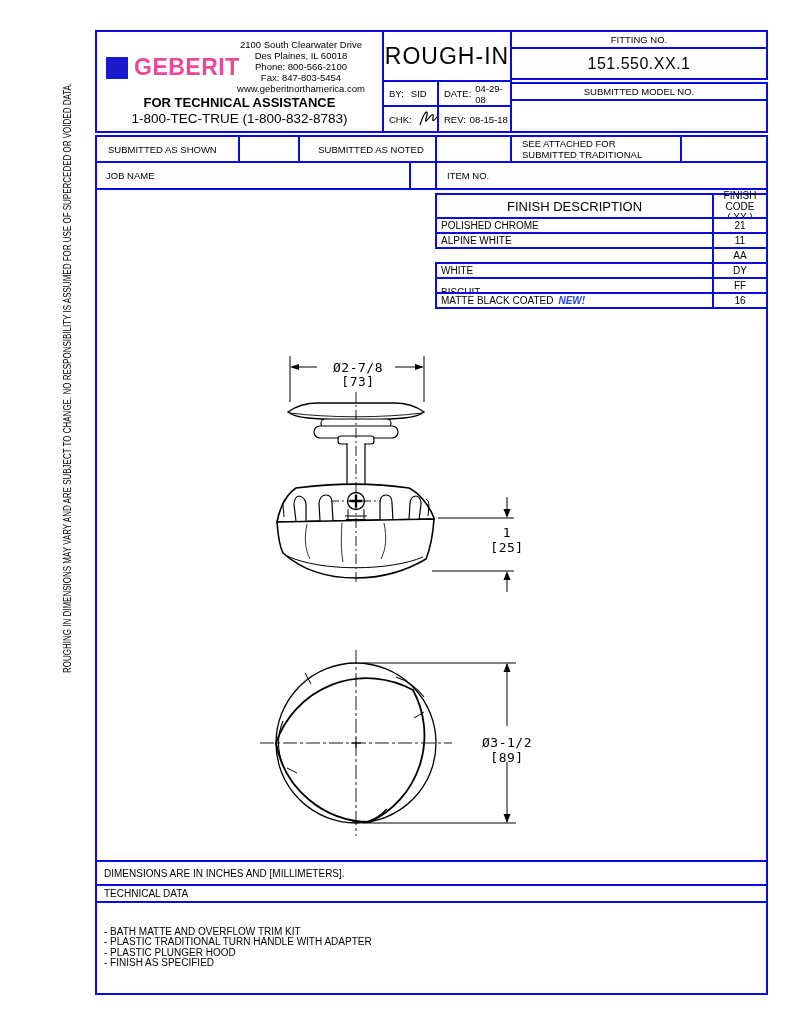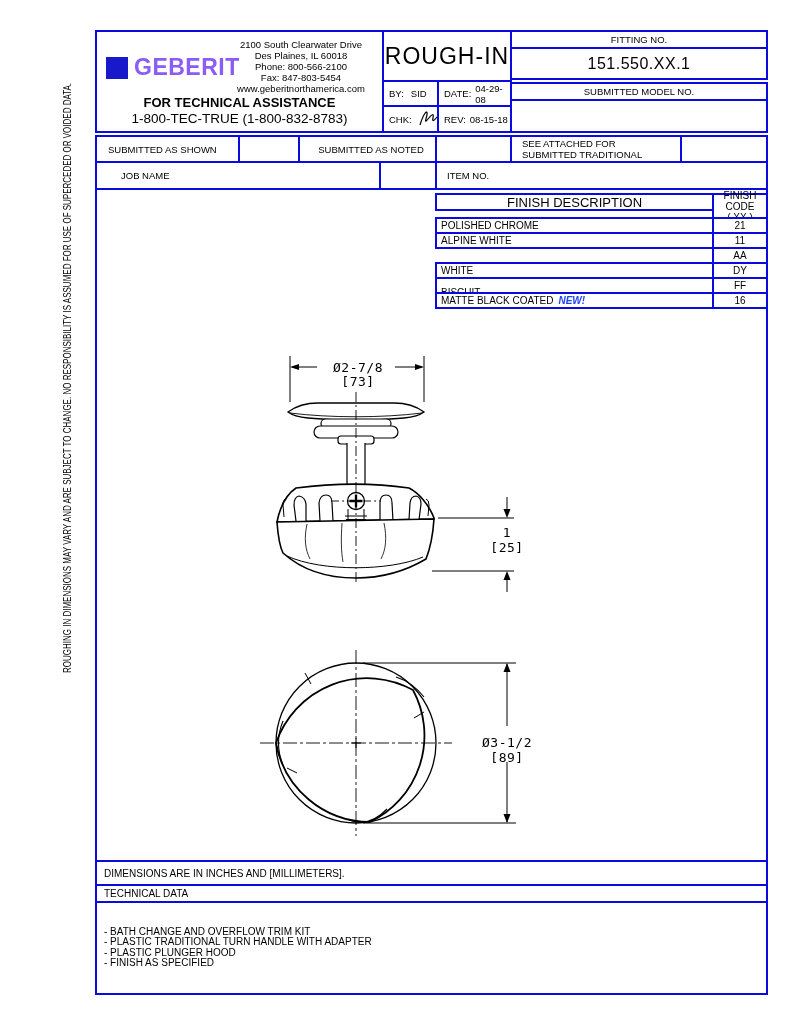--- a/index.html
+++ b/index.html
@@ -11,21 +11,21 @@
   .page{position:relative;width:792px;height:1024px;background:#fff;overflow:hidden;
         font-family:"Liberation Sans",sans-serif;color:#000;}
   .cell{position:absolute;border:2px solid var(--blue);box-sizing:border-box;background:#fff;}
   .vtext{position:absolute;left:67px;top:378px;white-space:nowrap;font-size:10px;
          transform:translate(-50%,-50%) rotate(-90deg) scaleX(0.8);transform-origin:center;
          color:#000;}
   .flexc{display:flex;align-items:center;}
   .ctr{display:flex;align-items:center;justify-content:center;text-align:center;}
   .logo-row{position:absolute;left:9px;top:22px;display:flex;align-items:center;gap:6px;}
   .logo-sq{width:22px;height:22px;background:var(--logo-blue);}
-  .logo-txt{font-size:23px;font-weight:bold;letter-spacing:0.5px;color:#8b5cf6;}
+  .logo-txt{font-size:23px;font-weight:bold;letter-spacing:0.5px;color:#ec4899;}
   .addr{position:absolute;right:3px;top:7px;width:156px;text-align:center;
         font-size:9.5px;line-height:11px;}
   .assist1{position:absolute;left:0;right:0;bottom:21px;text-align:center;
            font-size:13px;font-weight:bold;}
   .assist2{position:absolute;left:0;right:0;bottom:5px;text-align:center;font-size:13.5px;}
   .roughin{font-size:23px;letter-spacing:1px;}
   .small{font-size:9.5px;}
   .kv{display:flex;align-items:center;gap:7px;padding-left:5px;font-size:9.5px;}
   .fitno{font-size:16px;letter-spacing:0.5px;}
   .two-line{font-size:9.5px;line-height:11px;padding-left:10px;display:flex;
@@ -95,21 +95,21 @@
   <div class="cell flexc small" style="left:95px;top:135px;width:145px;height:28px;padding-left:11px;">SUBMITTED AS SHOWN</div>
   <div class="cell" style="left:238px;top:135px;width:62px;height:28px;"></div>
   <div class="cell ctr small" style="left:298px;top:135px;width:146px;height:28px;">SUBMITTED AS NOTED</div>
   <div class="cell" style="left:435px;top:135px;width:77px;height:28px;"></div>
   <div class="cell two-line" style="left:510px;top:135px;width:172px;height:28px;">
     <div>SEE ATTACHED FOR</div>
     <div>SUBMITTED TRADITIONAL</div>
   </div>
   <div class="cell" style="left:680px;top:135px;width:88px;height:28px;"></div>
 
-  <div class="cell flexc small" style="left:95px;top:161px;width:286px;height:29px;padding-left:24px;">JOB NAME</div>
+  <div class="cell flexc small" style="left:95px;top:161px;width:316px;height:29px;padding-left:9px;">JOB NAME</div>
   <div class="cell flexc small" style="left:435px;top:161px;width:333px;height:29px;padding-left:10px;">ITEM NO.</div>
 
   <div class="cell" style="left:95px;top:188px;width:673px;height:674px;"></div>
 
   <svg class="drawing" width="669" height="670" viewBox="97 190 669 670">
 
     <g stroke="#000" fill="none" stroke-width="1.2">
 
       <path d="M290,356 V402 M424,356 V402" stroke-width="1"></path>
       <path d="M292,367 H317 M395,367 H422" stroke-width="1"></path>
@@ -171,21 +171,21 @@
 
       <path d="M363,663 H516 M363,823 H516" stroke-width="1"></path>
       <path d="M507,664 V726 M507,822 V762" stroke-width="1"></path>
       <polygon points="507,663 503.5,672 510.5,672" fill="#000" stroke="none"></polygon>
       <polygon points="507,823 503.5,814 510.5,814" fill="#000" stroke="none"></polygon>
     </g>
     <text x="507" y="747" text-anchor="middle">Ø3-1/2</text>
     <text x="507" y="762" text-anchor="middle">[89]</text>
   </svg>
 
-  <div class="cell ctr tbl-head1" style="left:435px;top:193px;width:279px;height:18px;">FINISH DESCRIPTION</div>
+  <div class="cell ctr tbl-head1" style="left:435px;top:193px;width:279px;height:26px;">FINISH DESCRIPTION</div>
   <div class="cell ctr tbl-head2" style="left:712px;top:193px;width:56px;height:26px;flex-direction:column;">
     <div>FINISH CODE</div>
     <div>(.XX.)</div>
   </div>
 
   <div class="cell tbl-desc" style="left:435px;top:217px;width:279px;height:17px;">
       <span>POLISHED CHROME</span>
     </div>
   <div class="cell tbl-code" style="left:712px;top:217px;width:56px;height:17px;">21</div>
 
@@ -209,20 +209,20 @@
   <div class="cell tbl-desc" style="left:435px;top:292px;width:279px;height:17px;">
     <span>MATTE BLACK COATED</span>
     <span class="new-flag">NEW!</span>
   </div>
   <div class="cell tbl-code" style="left:712px;top:292px;width:56px;height:17px;">16</div>
 
   <div class="cell units" style="left:95px;top:860px;width:673px;height:26px;">DIMENSIONS ARE IN INCHES AND [MILLIMETERS].</div>
   <div class="cell techlbl" style="left:95px;top:884px;width:673px;height:19px;">TECHNICAL DATA</div>
   <div class="cell" style="left:95px;top:901px;width:673px;height:94px;">
     <div class="techlist">
-      <div>- BATH CHANGE AND OVERFLOW TRIM KIT</div>
+      <div>- BATH MATTE AND OVERFLOW TRIM KIT</div>
       <div>- PLASTIC TRADITIONAL TURN HANDLE WITH ADAPTER</div>
       <div>- PLASTIC PLUNGER HOOD</div>
       <div>- FINISH AS SPECIFIED</div>
     </div>
   </div>
 
 </div>
 
 </body></html>

